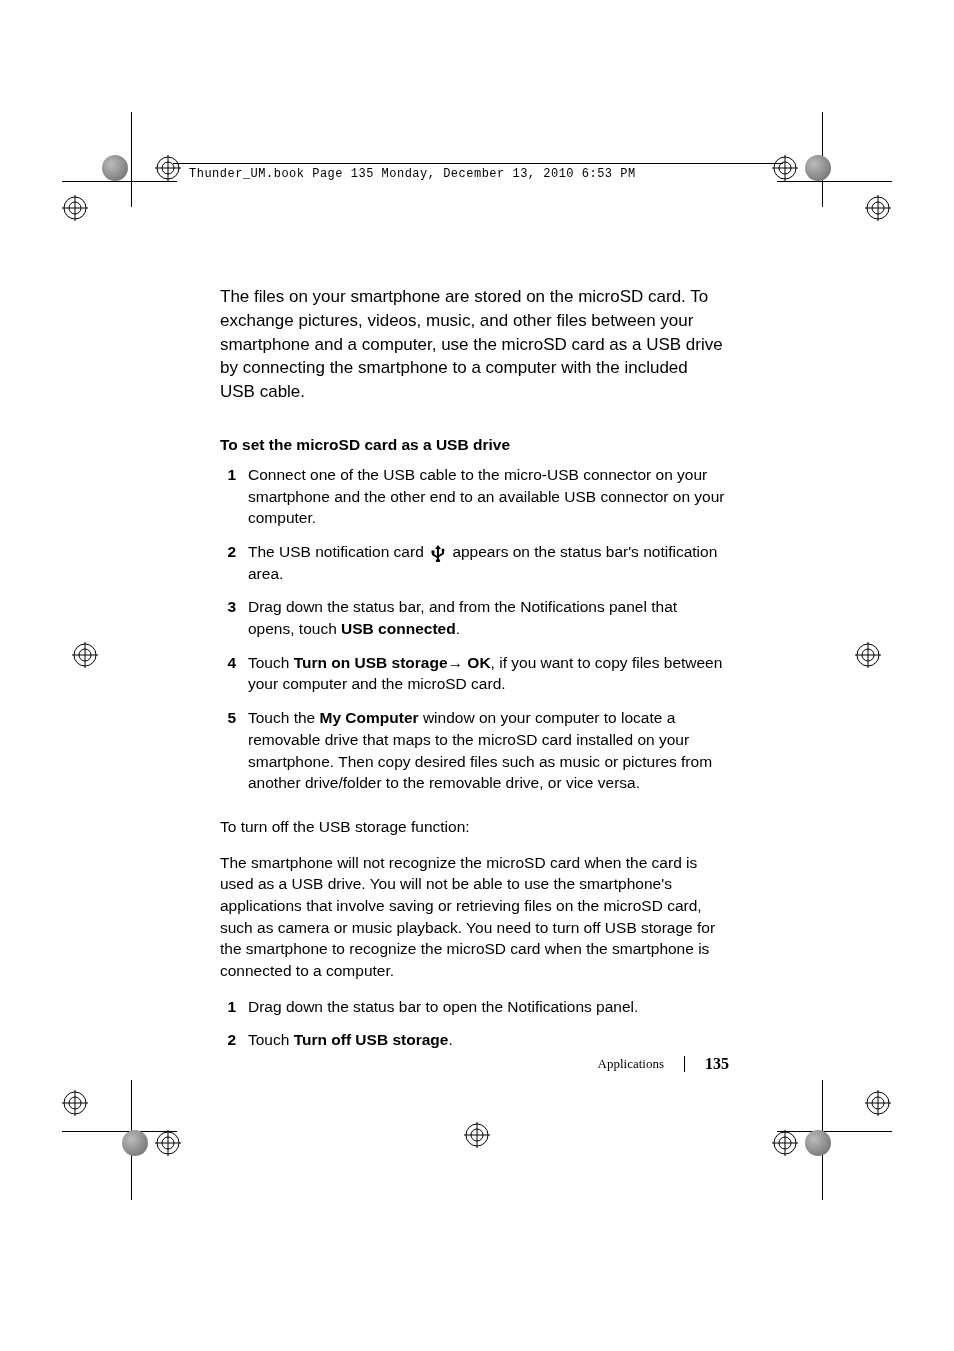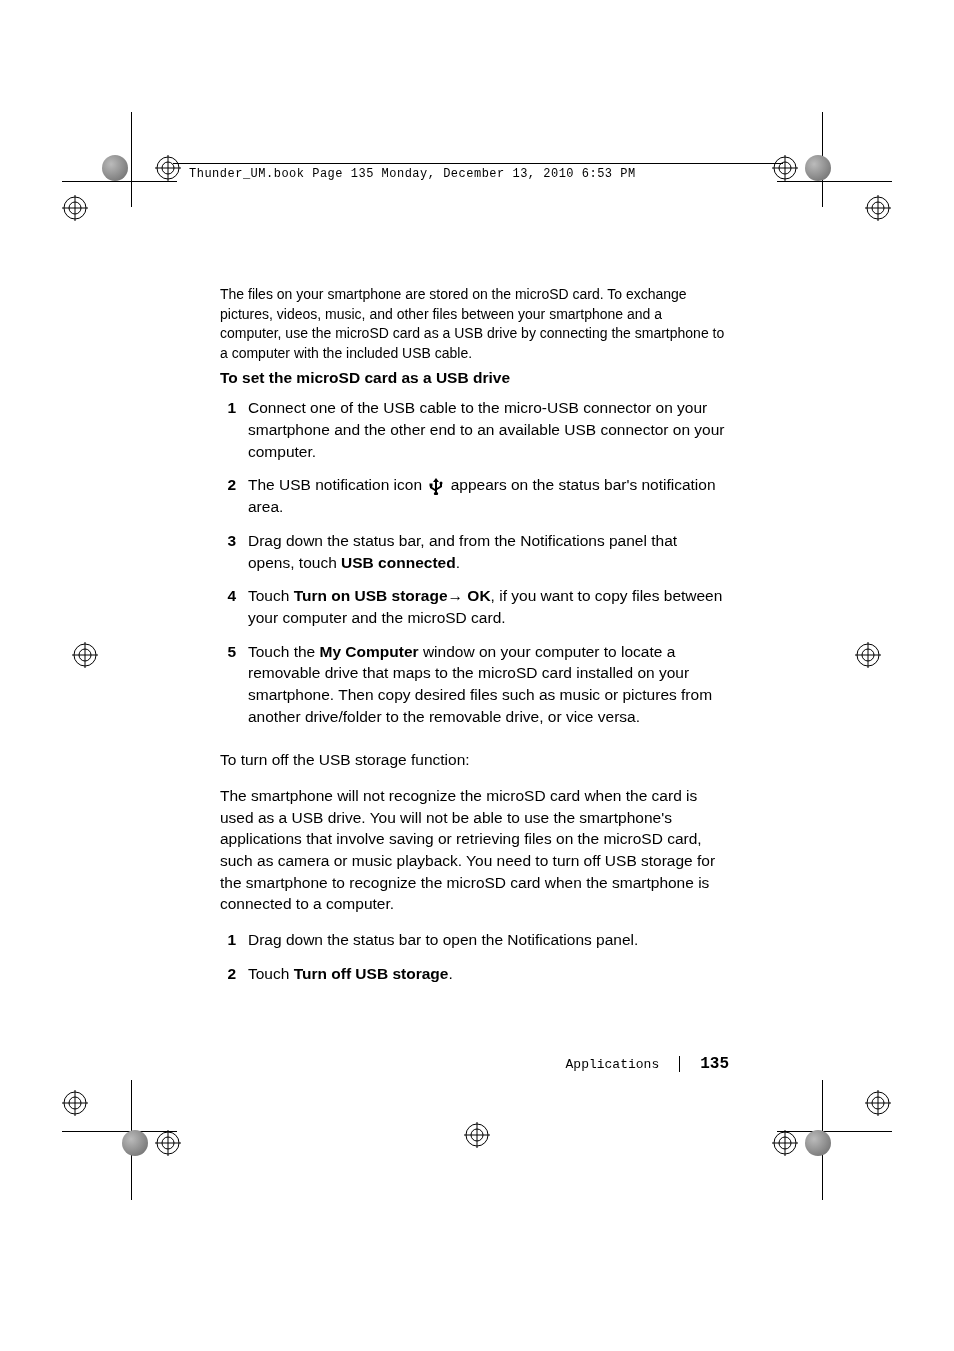--- a/index.html
+++ b/index.html
@@ -35,23 +35,23 @@
     .main-heading {
       font-family: 'Segoe UI', 'Helvetica Neue', Arial, sans-serif;
       font-size: 27px;
       font-weight: 700;
       margin-bottom: 16px;
       letter-spacing: -0.3px;
     }
     
     .intro-para {
       font-family: 'Segoe UI', 'Helvetica Neue', Arial, sans-serif;
-      font-size: 14px;
+      font-size: 17px;
       line-height: 1.4;
-      margin-bottom: 6px;
+      margin-bottom: 32px;
     }
     
     .subheading {
       font-family: 'Segoe UI', 'Helvetica Neue', Arial, sans-serif;
       font-size: 15.5px;
       font-weight: 700;
       margin-bottom: 10px;
     }
     
     .step-list {
@@ -92,21 +92,21 @@
       display: inline-block;
       vertical-align: middle;
       margin: 0 2px;
     }
     
     
     .page-footer {
       position: absolute;
       top: 1055px;
       right: 225px;
-      font-family: Liberation Mono, monospace;
+      font-family: Liberation Serif, serif;
       font-size: 13px;
       display: flex;
       align-items: center;
       gap: 20px;
     }
     .footer-divider {
       width: 1px;
       height: 16px;
       background: #000;
     }
@@ -225,21 +225,21 @@
   <div class="subheading">To set the microSD card as a USB drive</div>
 
   <ol class="step-list">
     <li class="step-item">
       <span class="step-num">1</span>
       <span class="step-text">Connect one of the USB cable to the micro-USB connector on your smartphone and the other end to an available USB connector on your computer.</span>
     </li>
     <li class="step-item">
       <span class="step-num">2</span>
       <span class="step-text">
-        <span>The USB notification icon </span>
+        <span>The USB notification card </span>
         <svg class="usb-icon" width="16" height="18" viewBox="0 0 16 18">
           <path d="M8 1 L5 5 L7 5 L7 12 L4 10 L4 8 L2 8 L2 11 L7 14 L7 15 A2 2 0 1 0 9 15 L9 13 L14 10 L14 7 L12 7 L12 9 L9 11 L9 5 L11 5 Z" fill="#000"></path>
           <circle cx="13" cy="6" r="1.5" fill="#000"></circle>
           <rect x="1.5" y="6.5" width="3" height="3" fill="#000"></rect>
         </svg>
         <span> appears on the status bar's notification area.</span>
       </span>
     </li>
     <li class="step-item">
       <span class="step-num">3</span>

